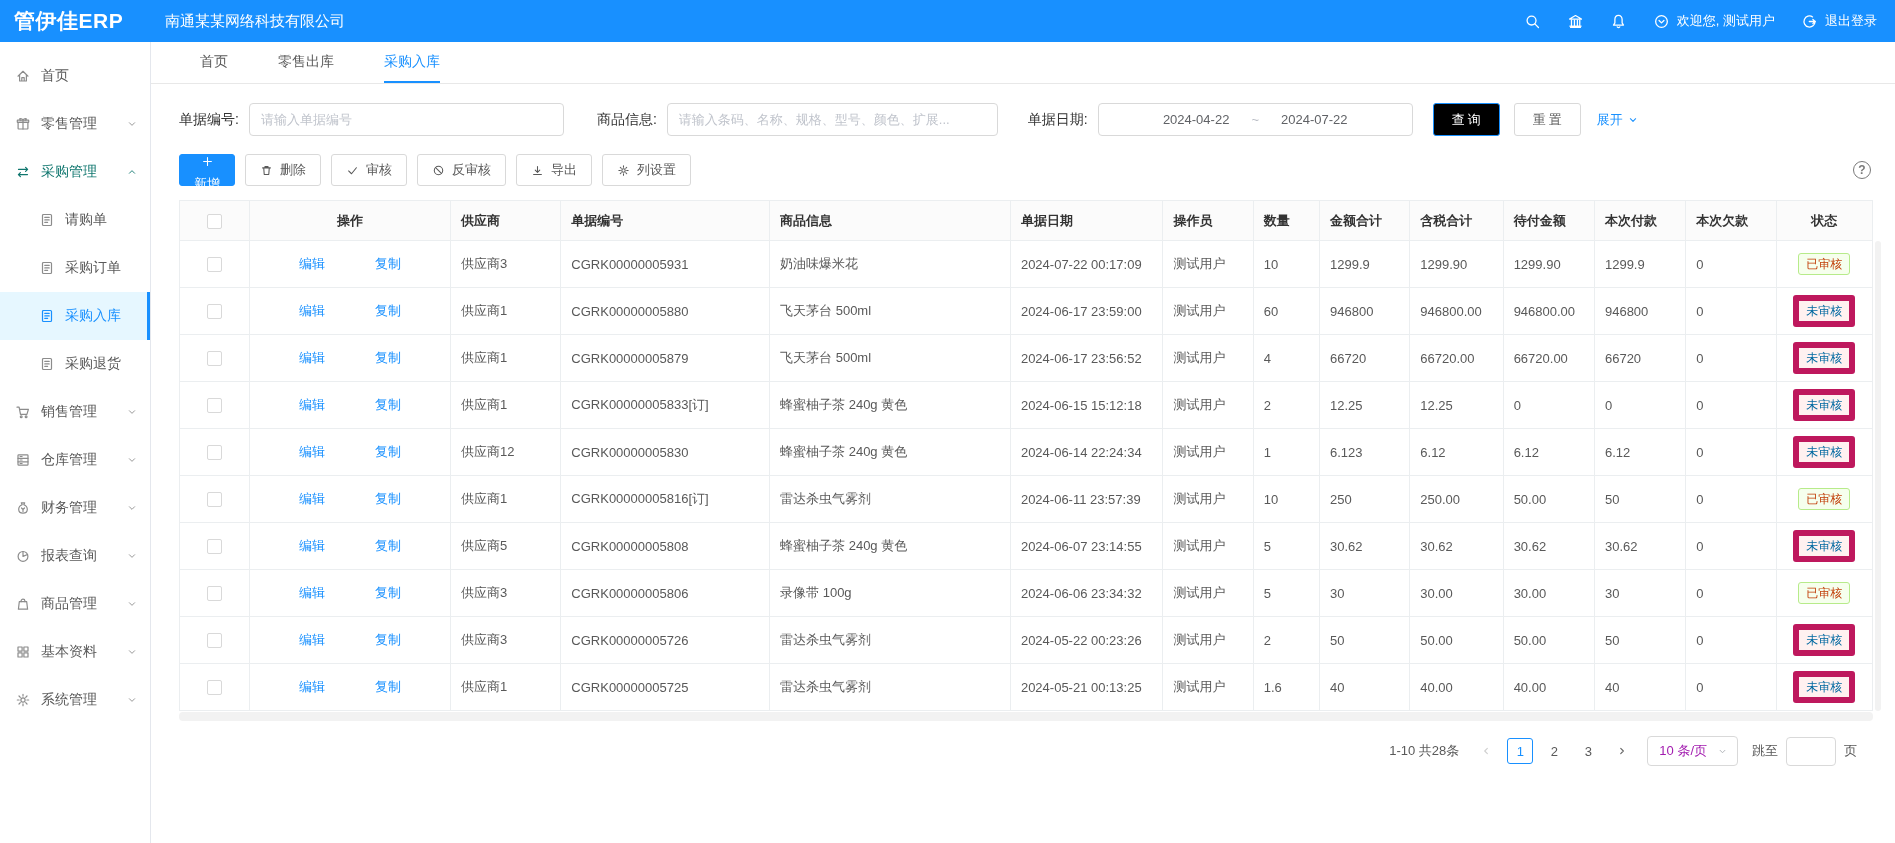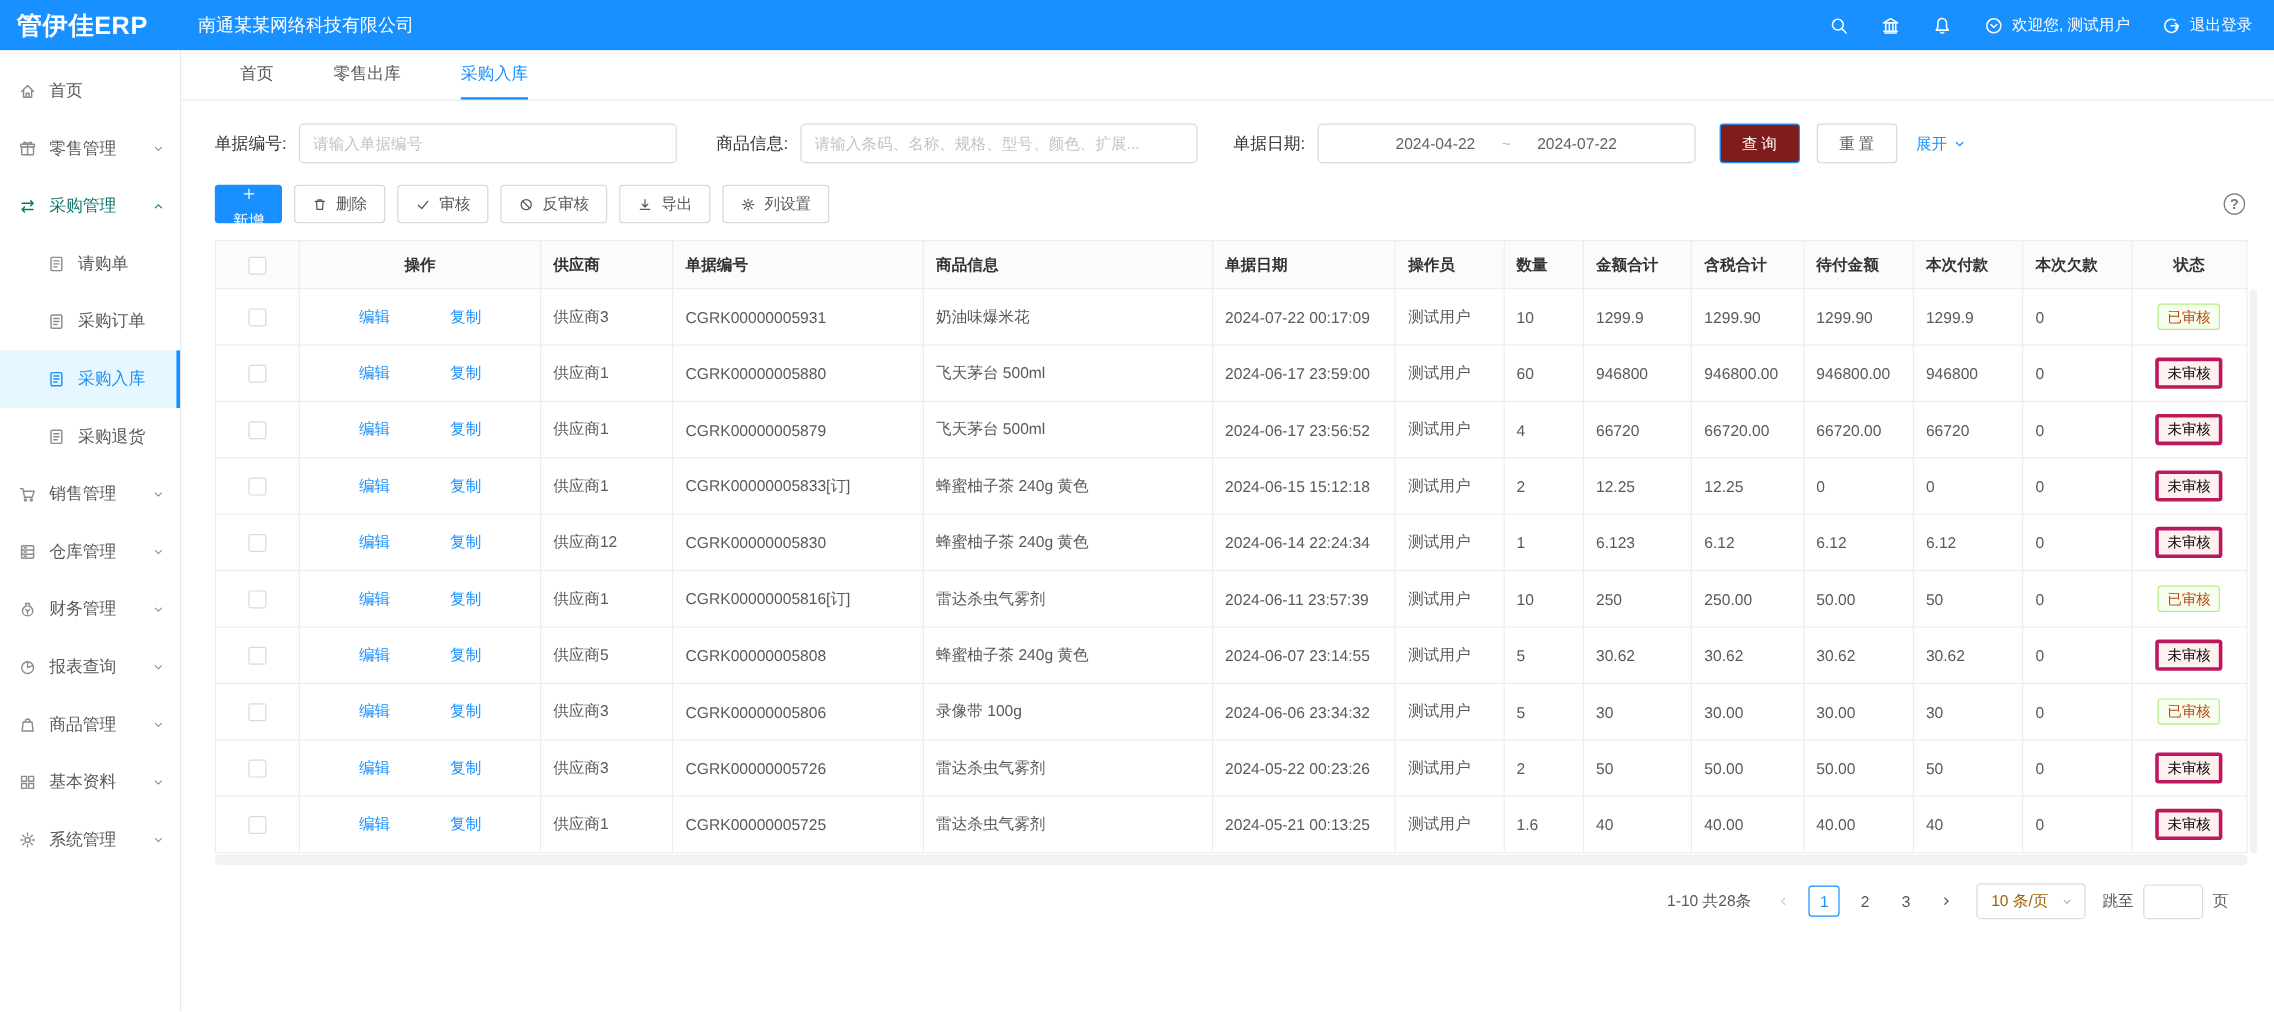--- a/index.html
+++ b/index.html
@@ -37,21 +37,21 @@
 
   
   .filterbar { display:flex; align-items:center; padding:19px 18px 12px 28px; flex:none; }
   .flabel { font-size:14px; color:#333; margin-right:10px; white-space:nowrap; }
   .finput { width:315px; height:33px; border:1px solid #d9d9d9; border-radius:4px; padding:0 11px; font-size:13px; color:#595959; outline:none; font-family:inherit; }
   .finput::placeholder { color:#c0c4cc; }
   .fgap { width:33px; flex:none; }
   .fgap2 { width:30px; flex:none; }
   .datebox { width:315px; height:33px; border:1px solid #d9d9d9; border-radius:4px; display:flex; align-items:center; justify-content:center; gap:22px; color:#606266; cursor:pointer; }
   .btn { height:33px; border:1px solid #d9d9d9; background:#fff; color:#595959; border-radius:3px; padding:0 15px; font-size:13px; cursor:pointer; font-family:inherit; letter-spacing:3px; text-indent:3px; }
-  .btn.primary { background:#7f1d1d; border-color:#1890ff; color:#fff; }
+  .btn.primary { background:#000000; border-color:#1890ff; color:#fff; }
   .btn-search { margin-left:20px; }
   .btn-reset { margin-left:14px; }
   .expand { display:inline-flex; align-items:center; gap:4px; color:#1890ff; font-size:13px; margin-left:16px; cursor:pointer; text-decoration:none; }
   .expand .chev { width:12px; height:12px; display:inline-flex; }
   .expand svg { width:100%; height:100%; stroke:#1890ff; fill:none; stroke-width:1.4; stroke-linecap:round; stroke-linejoin:round; }
 
   
   .toolbar { display:flex; align-items:center; gap:10px; padding:6px 18px 14px 28px; flex:none; }
   .tbtn { height:32px; display:inline-flex; align-items:center; gap:7px; border:1px solid #d9d9d9; background:#fff; color:#595959; border-radius:3px; padding:0 14px; font-size:13px; cursor:pointer; font-family:inherit; }
   .tbtn .icon { width:13px; height:13px; display:inline-flex; }
@@ -65,33 +65,33 @@
   th, td { border:1px solid #ebeef0; font-size:13px; padding:0 10px; overflow:hidden; white-space:nowrap; text-overflow:ellipsis; }
   thead th { height:40px; background:#fbfbfb; color:#333; font-weight:bold; text-align:left; }
   tbody td { height:47px; color:#595959; background:#fff; }
   th.c, td.c { text-align:center; padding:0 4px; }
   .checkbox { display:inline-block; width:15px; height:15px; border:1px solid #d9d9d9; border-radius:2px; background:#fff; vertical-align:middle; cursor:pointer; }
   .ops { display:flex; align-items:flex-start; justify-content:center; gap:18px; }
   .ops a { color:#1890ff; text-decoration:none; cursor:pointer; padding:0 7px; white-space:nowrap; }
   .ops .sep { width:1px; height:12px; background:#e0e0e0; }
   .badge { display:inline-block; padding:3px 7px; border-radius:3px; font-size:12px; line-height:1.2; }
   .badge.approved { color:#c2410c; background:#f6ffed; border:1px solid #b7eb8a; }
-  .badge.unapproved { color:#000000; background:#fff1f0; border:3px solid #be185d; }
+  .badge.unapproved { color:#0369a1; background:#fff1f0; border:6px solid #be185d; }
   .vscroll { position:absolute; top:41px; right:-8px; bottom:0; width:6px; background:#f2f2f2; border-radius:3px; }
   .hscroll { height:9px; background:#f2f2f2; border-radius:4px; margin:1px 22px 0 28px; flex:none; }
 
   
   .pagination { display:flex; align-items:center; justify-content:flex-end; gap:8px; padding:15px 38px 0 0; color:#595959; font-size:13px; }
   .pg-total { margin-right:6px; }
   .pg-arrow { width:26px; height:26px; display:inline-flex; align-items:center; justify-content:center; cursor:pointer; color:#666; }
   .pg-arrow.disabled { color:#cfcfcf; cursor:default; }
   .pg-arrow svg { width:12px; height:12px; stroke:currentColor; fill:none; stroke-width:1.5; stroke-linecap:round; stroke-linejoin:round; }
   .pg-num { min-width:26px; height:26px; display:inline-flex; align-items:center; justify-content:center; border-radius:3px; cursor:pointer; border:1px solid transparent; }
   .pg-num.current { border-color:#1890ff; color:#1890ff; }
-  .pg-size { height:30px; border:1px solid #d9d9d9; border-radius:4px; display:inline-flex; align-items:center; gap:10px; padding:0 9px 0 11px; color:#a16207; cursor:pointer; margin-left:4px; }
+  .pg-size { height:30px; border:1px solid #d9d9d9; border-radius:4px; display:inline-flex; align-items:center; gap:10px; padding:0 9px 0 11px; color:#a21caf; cursor:pointer; margin-left:4px; }
   .pg-size .chev { width:11px; height:11px; display:inline-flex; color:#b0b3b8; }
   .pg-size svg { width:100%; height:100%; stroke:currentColor; fill:none; stroke-width:1.4; stroke-linecap:round; stroke-linejoin:round; }
   .pg-jump { display:inline-flex; align-items:center; gap:8px; margin-left:6px; }
   .pg-jump input { width:50px; height:29px; border:1px solid #d9d9d9; border-radius:4px; outline:none; text-align:center; font-family:inherit; }
 </style>
 </head>
 <body>
 
 <header class="topbar">
   <div class="logo">管伊佳ERP</div>

